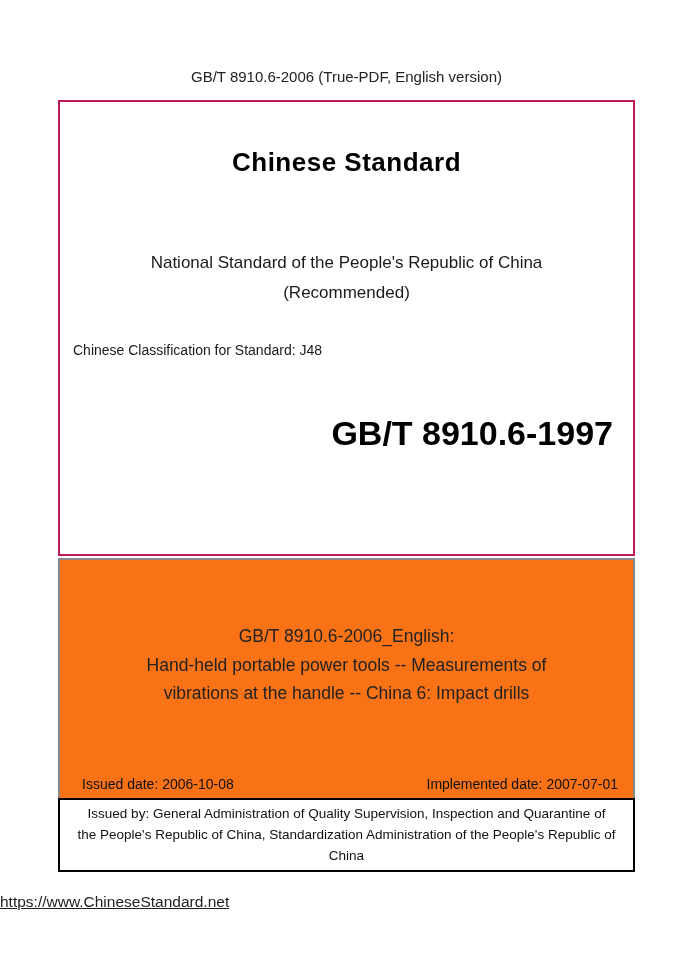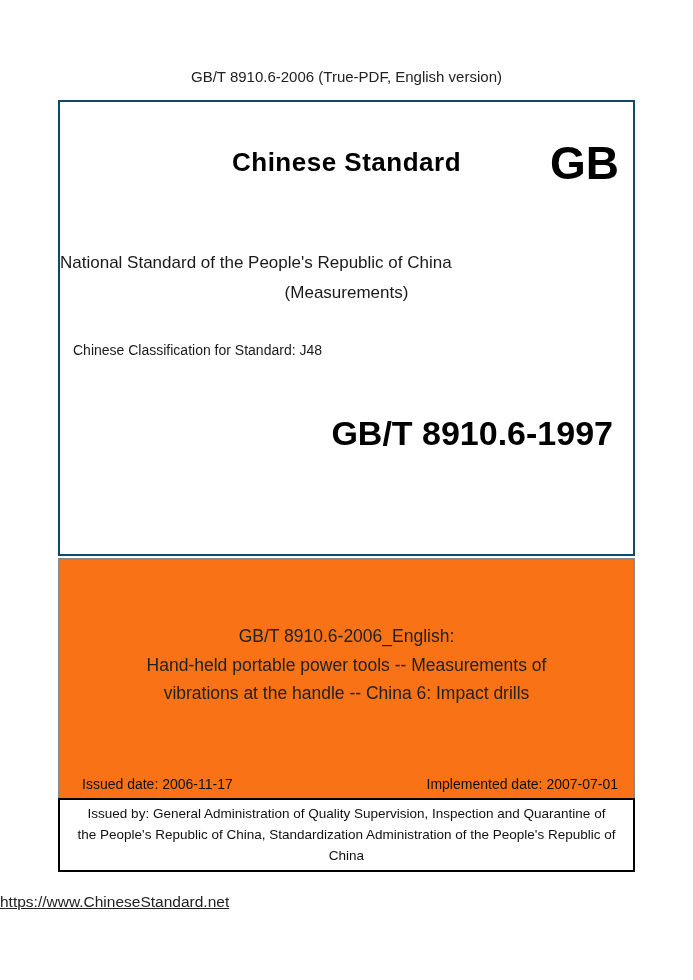--- a/index.html
+++ b/index.html
@@ -24,21 +24,21 @@
     font-size: 15px;
     color: #222222;
   }
   
   .box-cover {
     position: absolute;
     top: 100px;
     left: 58px;
     width: 577px;
     height: 456px;
-    border: 2px solid #0c4a6e;
+    border: 2px solid #be185d;
     background: #ffffff;
   }
   .brand-title {
     position: absolute;
     top: 45px;
     left: 0;
     width: 100%;
     text-align: center;
     font-size: 26px;
     font-weight: bold;
@@ -52,20 +52,21 @@
     font-size: 46px;
     font-weight: bold;
     color: #000000;
     line-height: 1;
   }
   .national-line1 {
     position: absolute;
     top: 151px;
     left: 0;
     width: 100%;
+    text-align: center;
     font-size: 17px;
   }
   .national-line2 {
     position: absolute;
     top: 181px;
     left: 0;
     width: 100%;
     text-align: center;
     font-size: 17px;
   }
@@ -145,35 +146,34 @@
 </style>
 </head>
 <body>
 
 <div class="page">
 
   <div class="doc-header">GB/T 8910.6-2006 (True-PDF, English version)</div>
 
   <div class="box-cover">
     <div class="brand-title">Chinese Standard</div>
-    <div class="brand-logo">GB</div>
     <div class="national-line1">National Standard of the People's Republic of China</div>
-    <div class="national-line2">(Measurements)</div>
+    <div class="national-line2">(Recommended)</div>
     <div class="classification">Chinese Classification for Standard: J48</div>
     <div class="standard-number">GB/T 8910.6-1997</div>
   </div>
 
   <div class="box-title">
     <div class="english-title">
       <div>GB/T 8910.6-2006_English:</div>
       <div>Hand-held portable power tools -- Measurements of</div>
       <div>vibrations at the handle -- China 6: Impact drills</div>
     </div>
     <div class="dates-row">
-      <span class="issued-date">Issued date: 2006-11-17</span>
+      <span class="issued-date">Issued date: 2006-10-08</span>
       <span class="implemented-date">Implemented date: 2007-07-01</span>
     </div>
   </div>
 
   <div class="box-issuer">
     <div>Issued by: General Administration of Quality Supervision, Inspection and Quarantine of</div>
     <div>the People's Republic of China, Standardization Administration of the People's Republic of</div>
     <div>China</div>
   </div>
 

